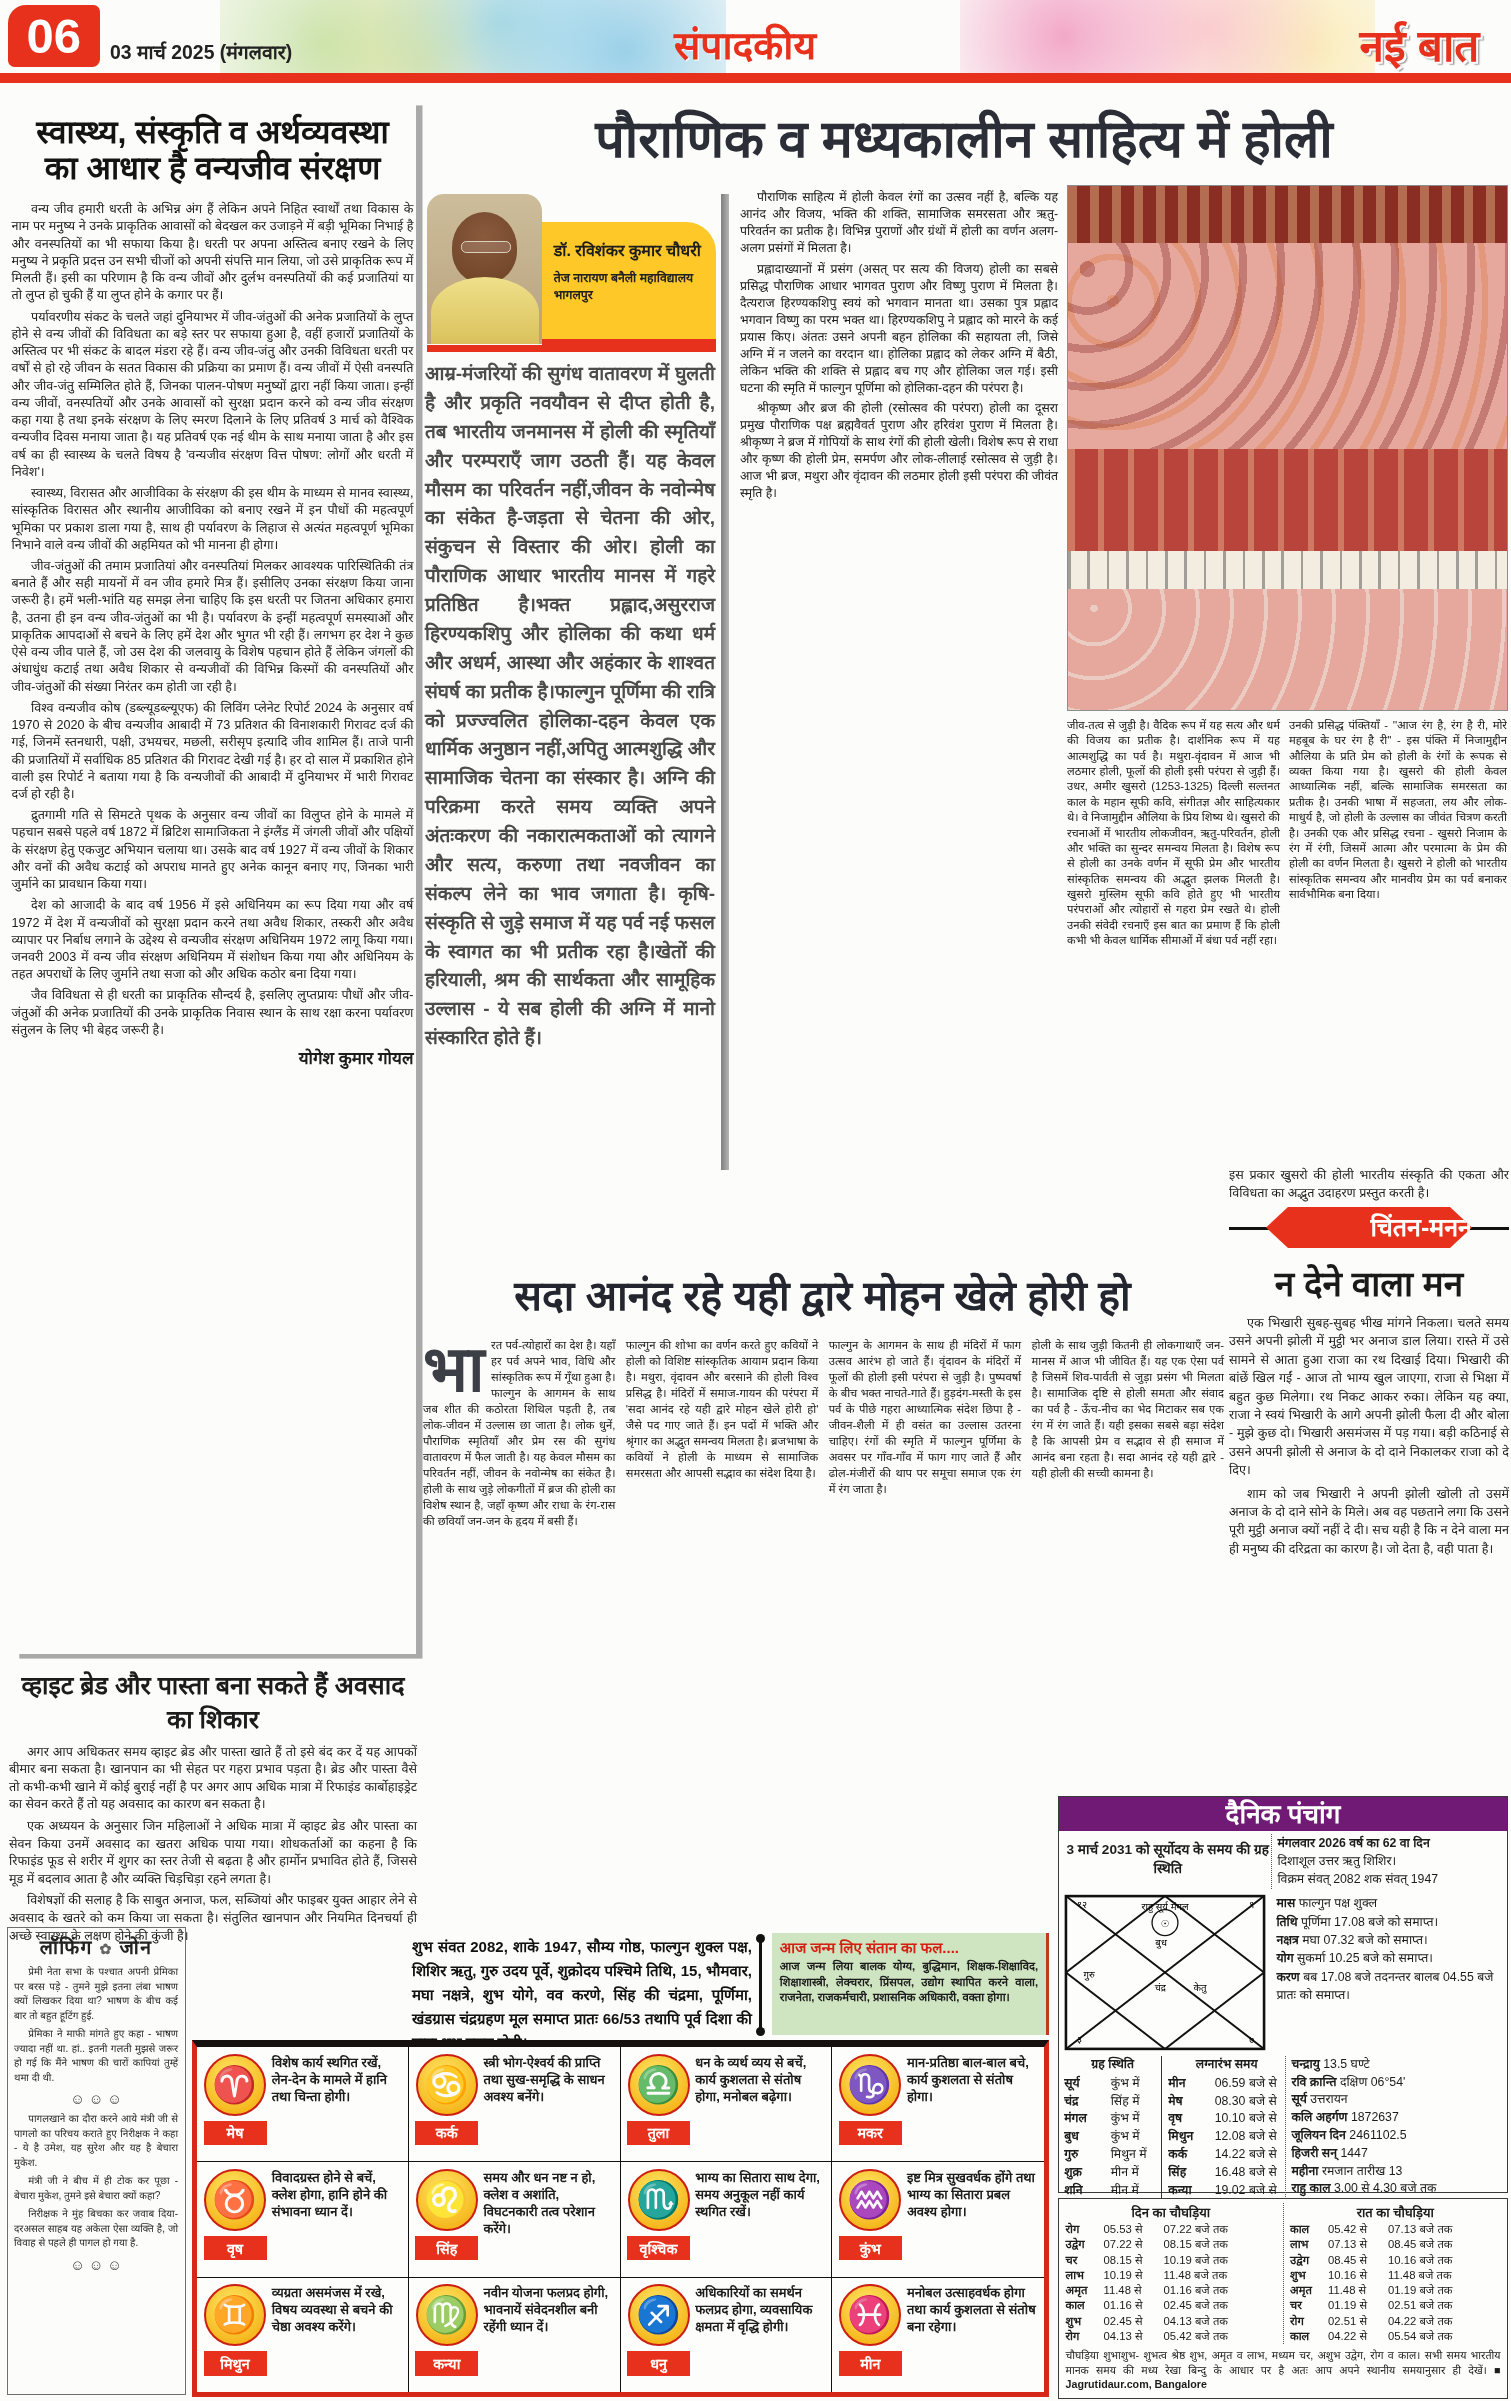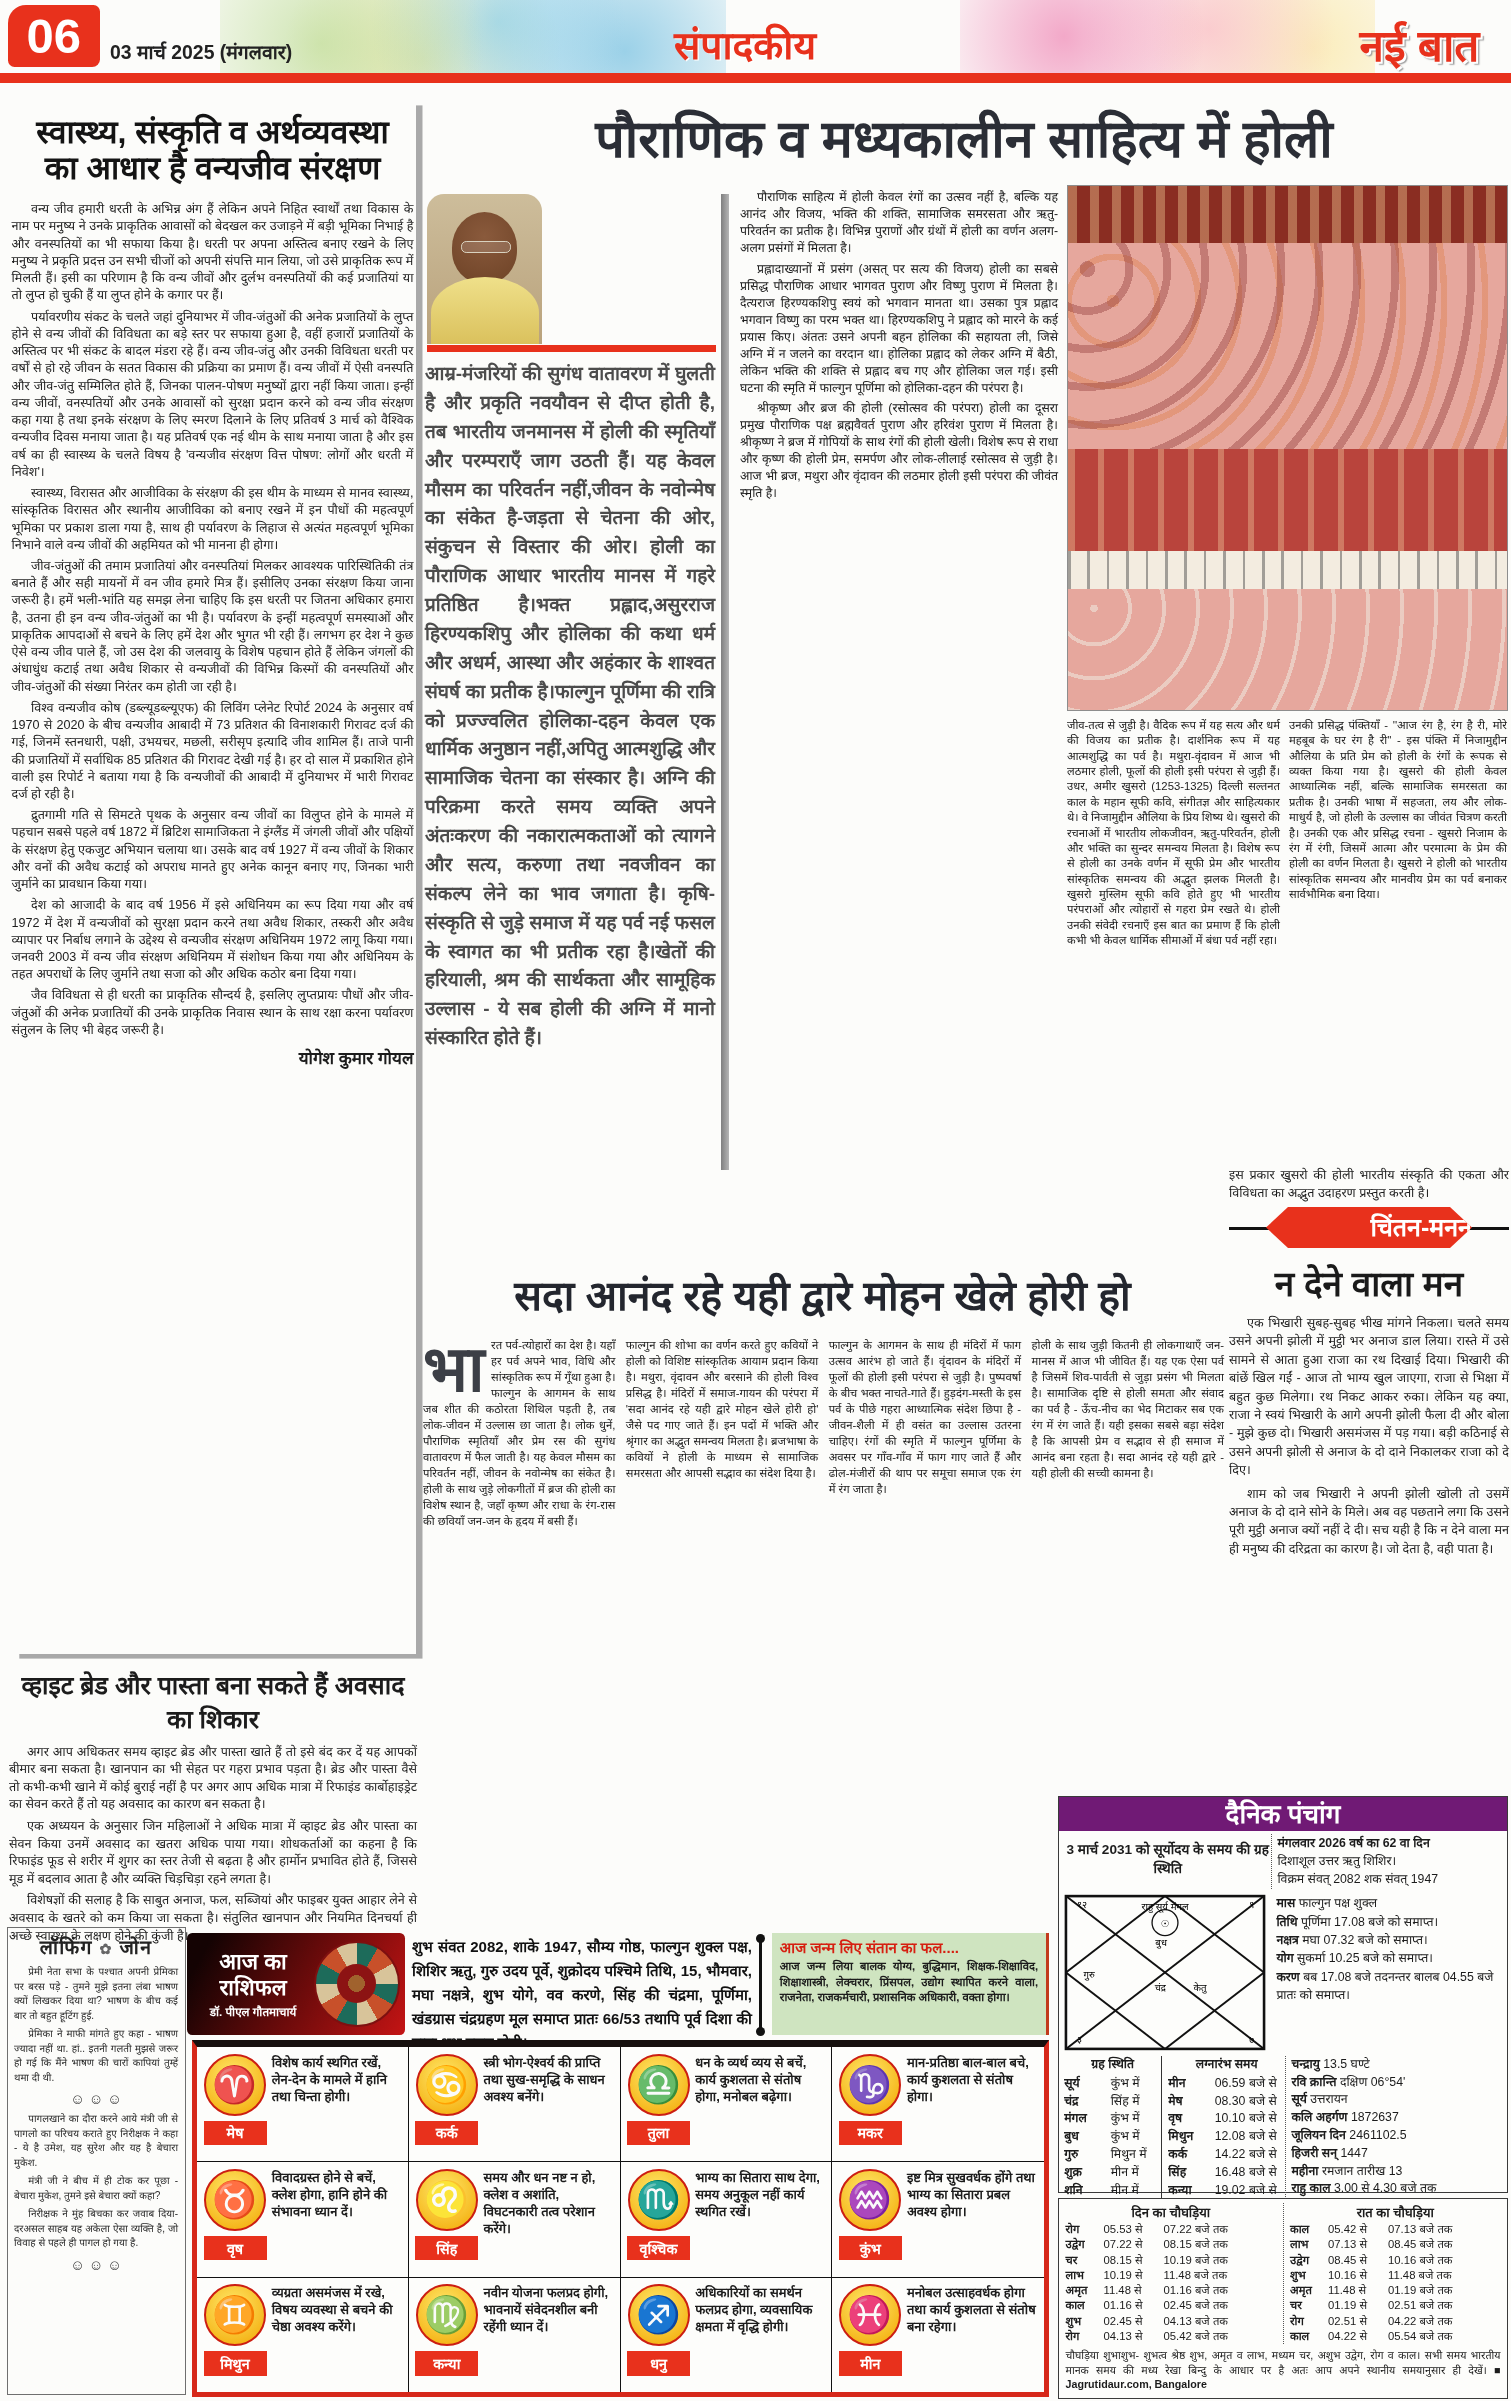--- a/index.html
+++ b/index.html
@@ -177,20 +177,27 @@
     <div class="wauthor">योगेश कुमार गोयल</div>
   </div>
 
   <div class="abs htitle">पौराणिक व मध्यकालीन साहित्य में होली</div>
 
   <div class="abs aphoto">
     <div class="ap-head"></div>
     <div class="ap-specs"></div>
     <div class="ap-body"></div>
   </div>
+  <div class="abs acard">
+    <div class="nm">डॉ. रविशंकर कुमार चौधरी</div>
+    <div class="af">
+      <span>तेज नारायण बनैली महाविद्यालय</span><br>
+      <span>भागलपुर</span>
+    </div>
+  </div>
   <div class="abs redunder"></div>
 
   <div class="abs hlead j">आम्र-मंजरियों की सुगंध वातावरण में घुलती है और प्रकृति नवयौवन से दीप्त होती है, तब भारतीय जनमानस में होली की स्मृतियाँ और परम्पराएँ जाग उठती हैं। यह केवल मौसम का परिवर्तन नहीं,जीवन के नवोन्मेष का संकेत है-जड़ता से चेतना की ओर, संकुचन से विस्तार की ओर। होली का पौराणिक आधार भारतीय मानस में गहरे प्रतिष्ठित है।भक्त प्रह्लाद,असुरराज हिरण्यकशिपु और होलिका की कथा धर्म और अधर्म, आस्था और अहंकार के शाश्वत संघर्ष का प्रतीक है।फाल्गुन पूर्णिमा की रात्रि को प्रज्ज्वलित होलिका-दहन केवल एक धार्मिक अनुष्ठान नहीं,अपितु आत्मशुद्धि और सामाजिक चेतना का संस्कार है। अग्नि की परिक्रमा करते समय व्यक्ति अपने अंतःकरण की नकारात्मकताओं को त्यागने और सत्य, करुणा तथा नवजीवन का संकल्प लेने का भाव जगाता है। कृषि-संस्कृति से जुड़े समाज में यह पर्व नई फसल के स्वागत का भी प्रतीक रहा है।खेतों की हरियाली, श्रम की सार्थकता और सामूहिक उल्लास - ये सब होली की अग्नि में मानो संस्कारित होते हैं।</div>
   <div class="abs vsh" style="left:721px;top:194px;height:976px;"></div>
 
   <div class="abs hcol2 j">
     <p>पौराणिक साहित्य में होली केवल रंगों का उत्सव नहीं है, बल्कि यह आनंद और विजय, भक्ति की शक्ति, सामाजिक समरसता और ऋतु-परिवर्तन का प्रतीक है। विभिन्न पुराणों और ग्रंथों में होली का वर्णन अलग-अलग प्रसंगों में मिलता है।</p>
     <p>प्रह्लादाख्यानों में प्रसंग (असत् पर सत्य की विजय) होली का सबसे प्रसिद्ध पौराणिक आधार भागवत पुराण और विष्णु पुराण में मिलता है। दैत्यराज हिरण्यकशिपु स्वयं को भगवान मानता था। उसका पुत्र प्रह्लाद भगवान विष्णु का परम भक्त था। हिरण्यकशिपु ने प्रह्लाद को मारने के कई प्रयास किए। अंततः उसने अपनी बहन होलिका की सहायता ली, जिसे अग्नि में न जलने का वरदान था। होलिका प्रह्लाद को लेकर अग्नि में बैठी, लेकिन भक्ति की शक्ति से प्रह्लाद बच गए और होलिका जल गई। इसी घटना की स्मृति में फाल्गुन पूर्णिमा को होलिका-दहन की परंपरा है।</p>
     <p>श्रीकृष्ण और ब्रज की होली (रसोत्सव की परंपरा) होली का दूसरा प्रमुख पौराणिक पक्ष ब्रह्मवैवर्त पुराण और हरिवंश पुराण में मिलता है। श्रीकृष्ण ने ब्रज में गोपियों के साथ रंगों की होली खेली। विशेष रूप से राधा और कृष्ण की होली प्रेम, समर्पण और लोक-लीलाई रसोत्सव से जुड़ी है। आज भी ब्रज, मथुरा और वृंदावन की लठमार होली इसी परंपरा की जीवंत स्मृति है।</p>
   </div>
@@ -245,28 +252,20 @@
       <p>प्रेमी नेता सभा के पश्चात अपनी प्रेमिका पर बरस पड़े - तुमने मुझे इतना लंबा भाषण क्यों लिखकर दिया था? भाषण के बीच कई बार तो बहुत हूटिंग हुई.</p>
       <p>प्रेमिका ने माफी मांगते हुए कहा - भाषण ज्यादा नहीं था. हां.. इतनी गलती मुझसे जरूर हो गई कि मैंने भाषण की चारों कापियां तुम्हें थमा दी थी.</p>
       <div class="lzsep">☺  ☺  ☺</div>
       <p>पागलखाने का दौरा करने आये मंत्री जी से पागलो का परिचय कराते हुए निरीक्षक ने कहा - ये है उमेश, यह सुरेश और यह है बेचारा मुकेश.</p>
       <p>मंत्री जी ने बीच में ही टोक कर पूछा - बेचारा मुकेश, तुमने इसे बेचारा क्यों कहा?</p>
       <p>निरीक्षक ने मुंह बिचका कर जवाब दिया- दरअसल साहब यह अकेला ऐसा व्यक्ति है, जो विवाह से पहले ही पागल हो गया है.</p>
       <div class="lzsep">☺  ☺  ☺</div>
     </div>
   </div>
 
-  <div class="abs rhead">
-    <div class="tt">
-      <div>आज का</div>
-      <div>राशिफल</div>
-      <div class="astro">डॉ. पीएल गौतमाचार्य</div>
-    </div>
-    <div class="wheel"></div>
-  </div>
   <div class="abs rmid j">शुभ संवत 2082, शाके 1947, सौम्य गोष्ठ, फाल्गुन शुक्ल पक्ष, शिशिर ऋतु, गुरु उदय पूर्वे, शुक्रोदय पश्चिमे तिथि, 15, भौमवार, मघा नक्षत्रे, शुभ योगे, वव करणे, सिंह की चंद्रमा, पूर्णिमा, खंडग्रास चंद्रग्रहण मूल समाप्त प्रातः 66/53 तथापि पूर्व दिशा की यात्रा शुभ उत्तम होगी।</div>
   <div class="abs vdots"></div>
   <div class="abs gbox">
     <div class="gt">आज जन्म लिए संतान का फल....</div>
     <div class="gx j">आज जन्म लिया बालक योग्य, बुद्धिमान, शिक्षक-शिक्षाविद, शिक्षाशास्त्री, लेक्चरार, प्रिंसपल, उद्योग स्थापित करने वाला, राजनेता, राजकर्मचारी, प्रशासनिक अधिकारी, वक्ता होगा।</div>
   </div>
 
   <div class="abs zgrid">
     <div class="zcell">
       <div class="zleft">

